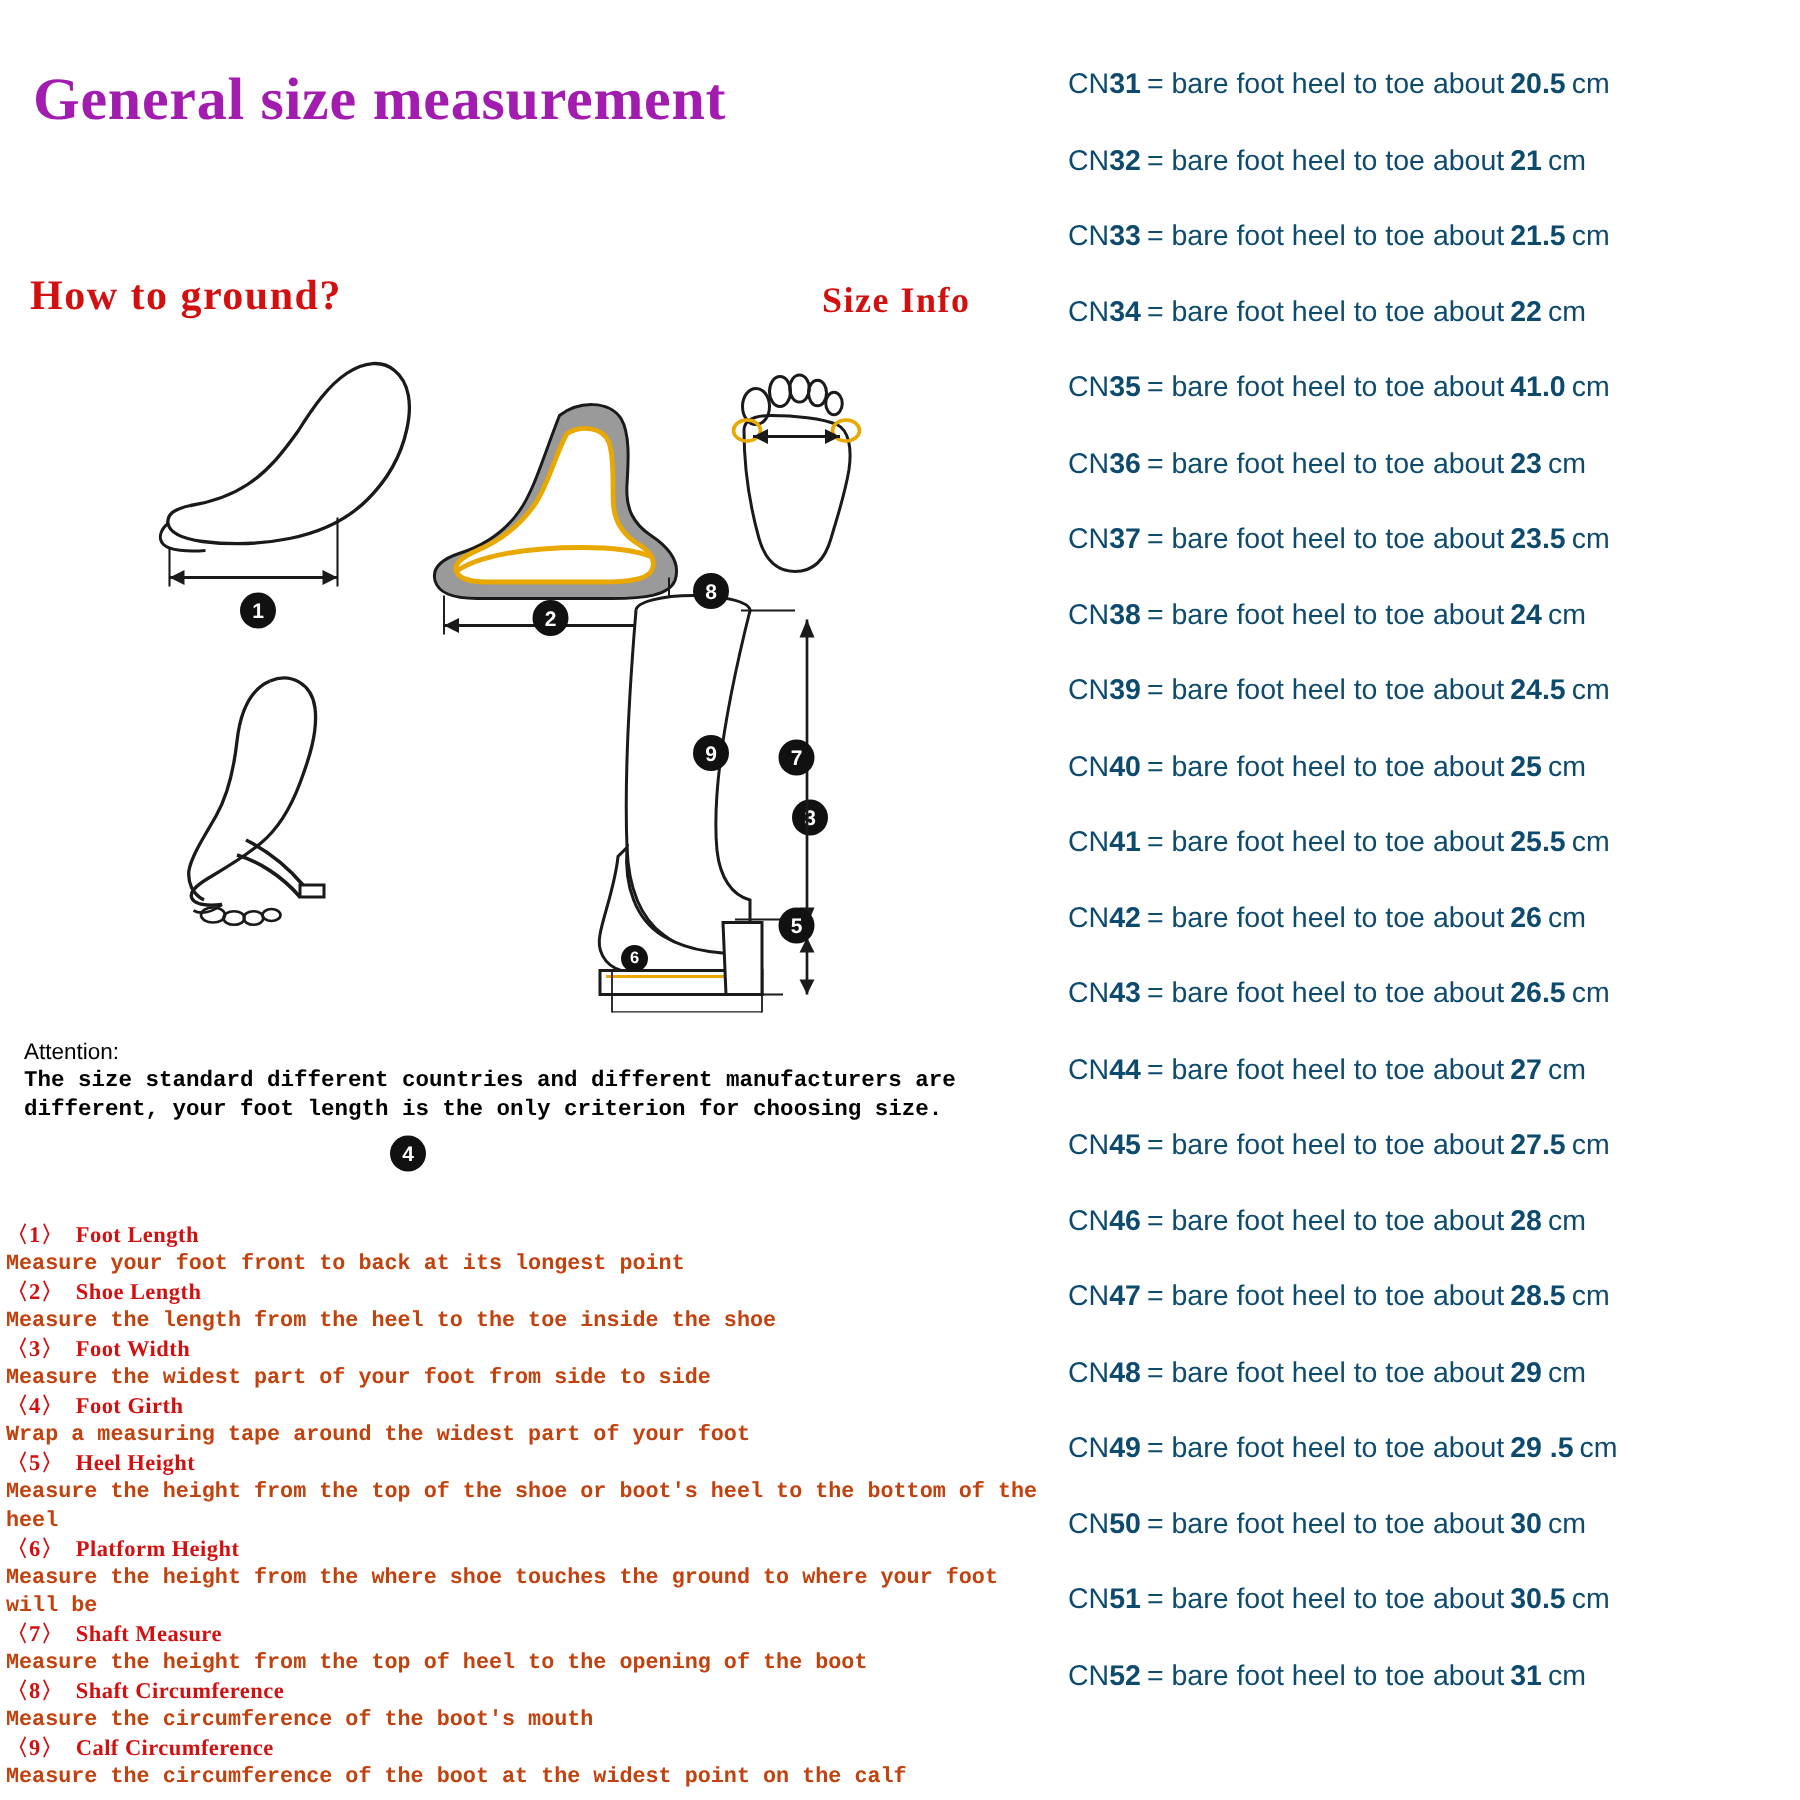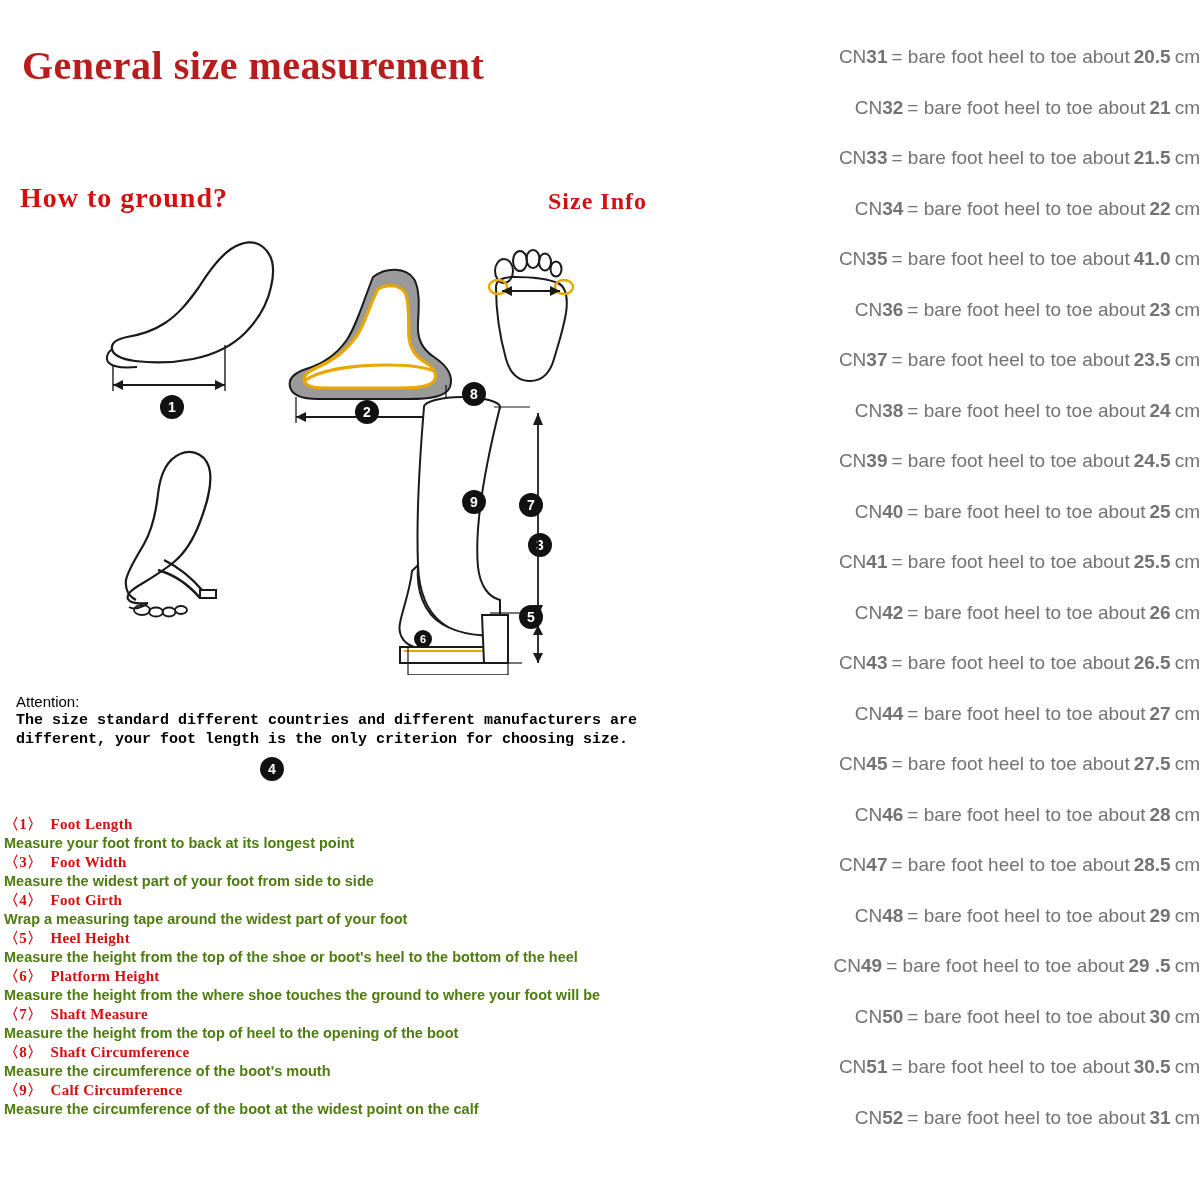--- a/index.html
+++ b/index.html
@@ -27,21 +27,21 @@
     top: 0;
     width: 710px;
     height: 1200px;
   }
   #main-title {
     position: absolute;
     left: 22px;
     top: 42px;
     font-size: 40px;
     font-weight: bold;
-    color: #b91c1c;
+    color: #a21caf;
     font-family: "Liberation Serif", serif;
     letter-spacing: 0.5px;
   }
   #how-title {
     position: absolute;
     left: 20px;
     top: 182px;
     font-size: 28px;
     font-weight: bold;
     color: #d31010;
@@ -120,45 +120,45 @@
   .m-item { margin-bottom: 0px; }
   .m-term {
     color: #d31010;
     font-weight: bold;
     font-size: 15px;
     font-family: "Liberation Serif", serif;
     line-height: 1.28;
     letter-spacing: 0.3px;
   }
   .m-desc {
-    color: #4d7c0f;
+    color: #c2410c;
     font-weight: bold;
     font-size: 14.5px;
-    font-family: Liberation Sans, sans-serif;
+    font-family: Liberation Mono, monospace;
     line-height: 1.3;
   }
 
   
   .right {
     position: absolute;
     left: 712px;
     top: 0;
     width: 488px;
     height: 1200px;
     padding-top: 32px;
     box-sizing: border-box;
   }
   .size-row {
     height: 50.5px;
     display: flex;
     align-items: center;
-    justify-content: flex-end;
+    justify-content: flex-start;
     font-family: "Liberation Sans", sans-serif;
     font-size: 19px;
-    color: #737373;
+    color: #0c4a6e;
     white-space: nowrap;
   }
   .size-row .cn { font-weight: normal; }
   .size-row .cn b { font-weight: bold; }
   .size-row .mid { font-weight: normal; margin: 0 4px; }
   .size-row .val { font-weight: bold; }
   .size-row .unit { font-weight: normal; margin-left: 4px; }
 </style>
 </head>
 <body>
@@ -266,20 +266,24 @@
       <div id="attention-label">Attention:</div>
       <div id="attention-text">The size standard different countries and different manufacturers are different, your foot length is the only criterion for choosing size.</div>
     </div>
 
     <div id="measure-list">
       <div class="m-item">
         <div class="m-term"><span>〈1〉</span>&nbsp;&nbsp;<span>Foot Length</span></div>
         <div class="m-desc">Measure your foot front to back at its longest point</div>
       </div>
       <div class="m-item">
+        <div class="m-term"><span>〈2〉</span>&nbsp;&nbsp;<span>Shoe Length</span></div>
+        <div class="m-desc">Measure the length from the heel to the toe inside the shoe</div>
+      </div>
+      <div class="m-item">
         <div class="m-term"><span>〈3〉</span>&nbsp;&nbsp;<span>Foot Width</span></div>
         <div class="m-desc">Measure the widest part of your foot from side to side</div>
       </div>
       <div class="m-item">
         <div class="m-term"><span>〈4〉</span>&nbsp;&nbsp;<span>Foot Girth</span></div>
         <div class="m-desc">Wrap a measuring tape around the widest part of your foot</div>
       </div>
       <div class="m-item">
         <div class="m-term"><span>〈5〉</span>&nbsp;&nbsp;<span>Heel Height</span></div>
         <div class="m-desc">Measure the height from the top of the shoe or boot's heel to the bottom of the heel</div>

